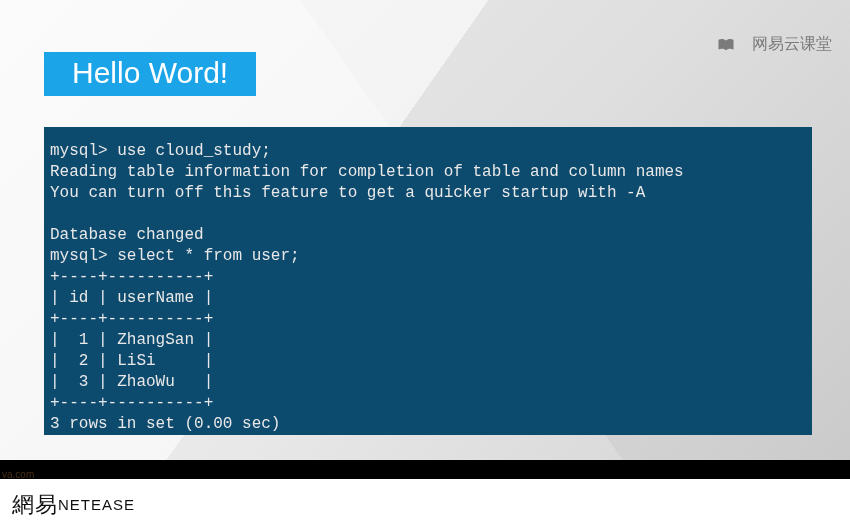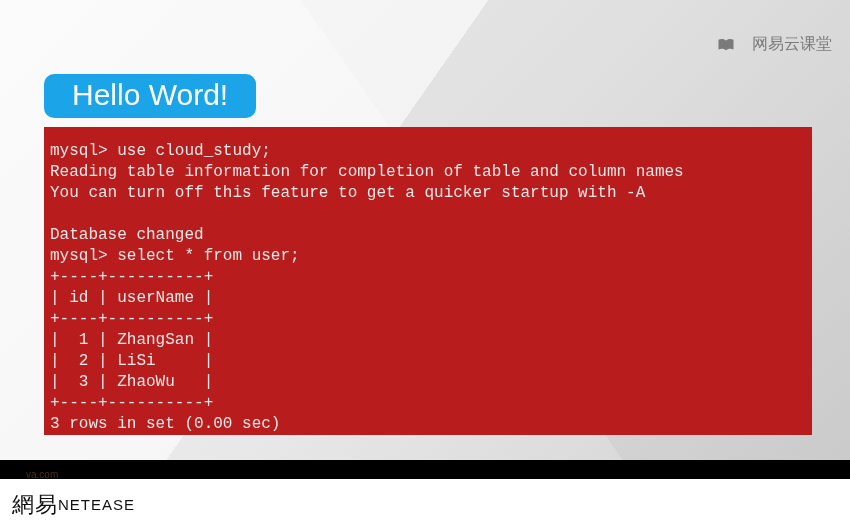--- a/index.html
+++ b/index.html
@@ -22,34 +22,33 @@
     color: #7a7a7a;
     font-size: 16px;
     display: flex; align-items: center; gap: 17px;
   }
   .watermark-tr .book-icon {
     width: 18px; height: 14px; display: inline-block;
   }
 
   .title-bar {
     position: absolute;
-    top: 74px; left: 44px;
+    top: 52px; left: 44px;
     background: #1ca4e8;
     color: #fff;
     font-size: 30px;
     padding: 4px 28px 6px 28px;
     font-weight: 400;
-    border-radius: 10px;
   }
 
   .terminal {
     position: absolute;
     top: 127px; left: 44px;
     width: 768px; height: 308px;
-    background: #b91c1c;
+    background: #0c4a6e;
     color: #e8e8e8;
     font-family: "Courier New", monospace;
     font-size: 16px;
     line-height: 21px;
     padding: 14px 6px 10px 6px;
     white-space: pre;
     overflow: hidden;
   }
 
   .footer {
@@ -75,24 +74,24 @@
     letter-spacing: 1px;
   }
   .footer .ne {
     font-size: 15px;
     color: #111;
     font-weight: 400;
     letter-spacing: 1px;
   }
   .va-wm {
     position: absolute;
-    left: 8px; bottom: 50px;
+    left: 0; bottom: 50px;
     font-size: 10px;
     color: rgba(120,80,40,0.6);
-    padding-left: 18px;
+    padding-left: 2px;
   }
 </style>
 </head>
 <body>
 
 <div class="bg-tri"></div>
 
 <div class="watermark-tr">
   <span class="book-icon">
     <svg viewBox="0 0 24 18" width="18" height="14">

